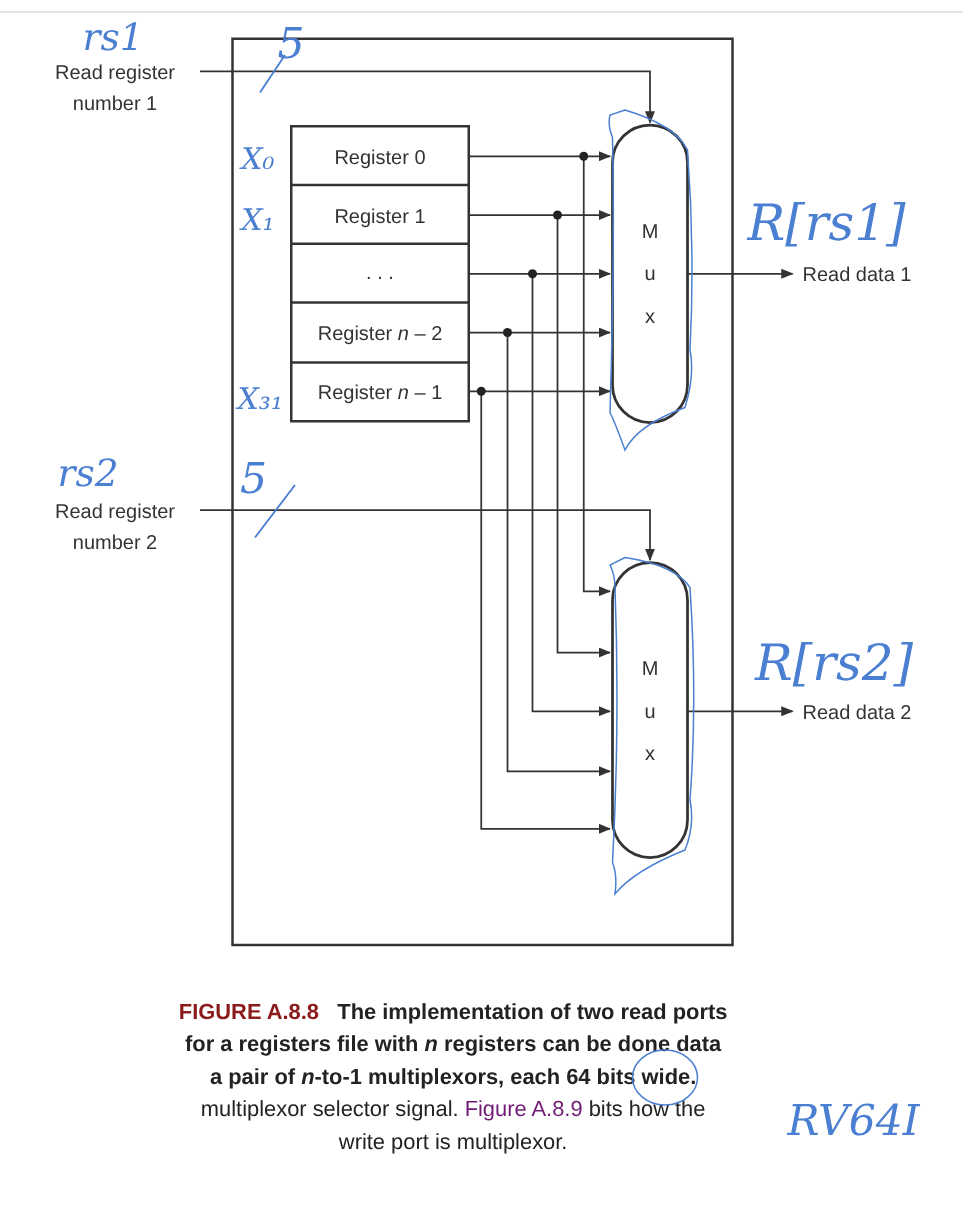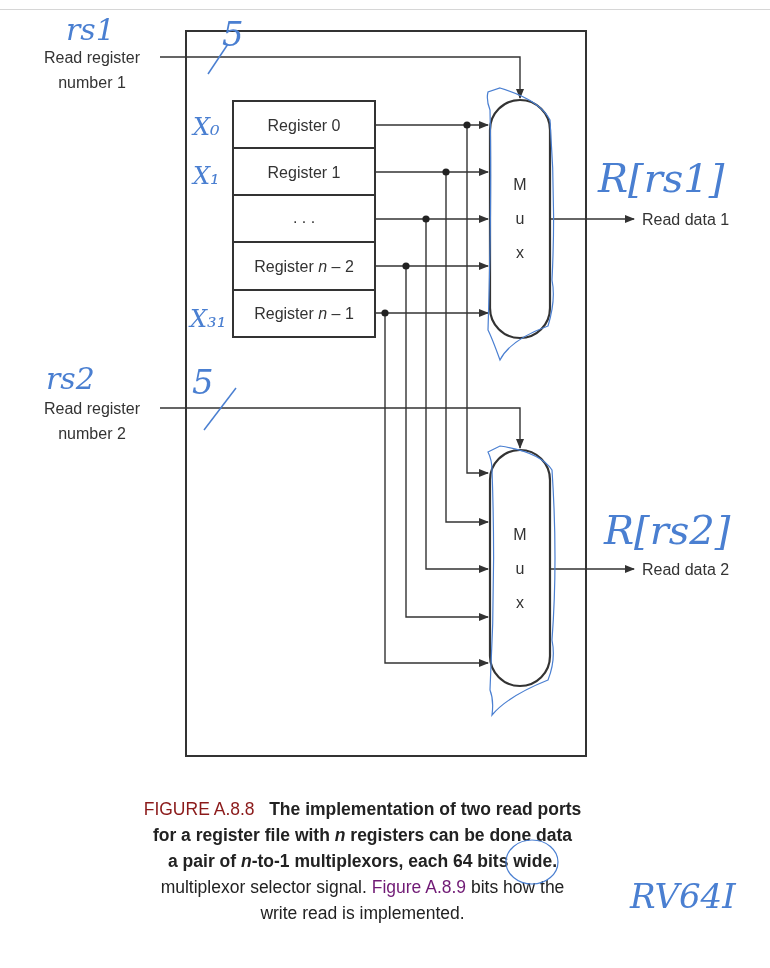--- a/index.html
+++ b/index.html
@@ -6,21 +6,21 @@
   body { width: 770px; height: 968px; position: relative; overflow: hidden; font-family: "Liberation Sans", sans-serif; }
   #top-rule { position: absolute; left: 0; top: 9px; width: 770px; height: 1px; background: #d6d6d6; }
   svg#diagram { position: absolute; left: 0; top: 0; }
   .lbl { font-family: "Liberation Sans", sans-serif; font-size: 16px; fill: #333; }
   .reg { font-family: "Liberation Sans", sans-serif; font-size: 16px; fill: #333; }
   .mux { font-family: "Liberation Sans", sans-serif; font-size: 16px; fill: #333; }
   .ink { font-family: "DejaVu Serif", serif; font-style: italic; fill: #4a7fd1; }
   .wire { stroke: #333; stroke-width: 1.4; fill: none; }
   #caption { position: absolute; left: 0; top: 796px; width: 725px; text-align: center; color: #222; font-size: 17.5px; line-height: 26px; }
   #caption .bold { font-weight: bold; }
-  #caption .fig { color: #8b1a1a; font-weight: normal; }
+  #caption .fig { color: #8b1a1a; font-weight: bold; }
   #caption .link { color: #701a75; }
 </style>
 </head>
 <body>
 
 <div id="top-rule"></div>
 
 <svg id="diagram" width="770" height="790" viewBox="0 0 770 790">
   <defs>
     <marker id="arr" markerWidth="10" markerHeight="8" refX="9" refY="4" orient="auto" markerUnits="userSpaceOnUse">
@@ -112,29 +112,29 @@
     <path d="M488,452 Q492,460 492,470 Q496,580 490,690 Q494,700 492,715 Q508,696 548,680 Q556,660 552,640 Q558,560 552,470 Q540,452 500,446 z" fill="none" stroke="#4a7fd1" stroke-width="1.2"></path>
   </g>
 </svg>
 
 <div id="caption">
   <div>
     <span class="fig">FIGURE A.8.8</span>&nbsp;&nbsp;
     <span class="bold">The implementation of two read ports</span>
   </div>
   <div class="bold">
-    <span>for a register file with </span><i>n</i><span> registers can be done data</span>
+    <span>for a registers file with </span><i>n</i><span> registers can be done data</span>
   </div>
   <div class="bold">
     <span>a pair of </span><i>n</i><span>-to-1 multiplexors, each 64 bits wide.</span>
   </div>
   <div>
     <span>multiplexor selector signal. </span><span class="link">Figure A.8.9</span><span> bits how the</span>
   </div>
-  <div>write read is implemented.</div>
+  <div>write port is multiplexor.</div>
 </div>
 
 <svg style="position:absolute;left:600px;top:860px;" width="170" height="70">
   <text class="ink" x="30" y="48" font-size="34">RV64I</text>
 </svg>
 <svg style="position:absolute;left:470px;top:830px;" width="120" height="60">
   <ellipse cx="62" cy="32" rx="26" ry="22" fill="none" stroke="#4a7fd1" stroke-width="1.2"></ellipse>
 </svg>
 
 </body></html>

